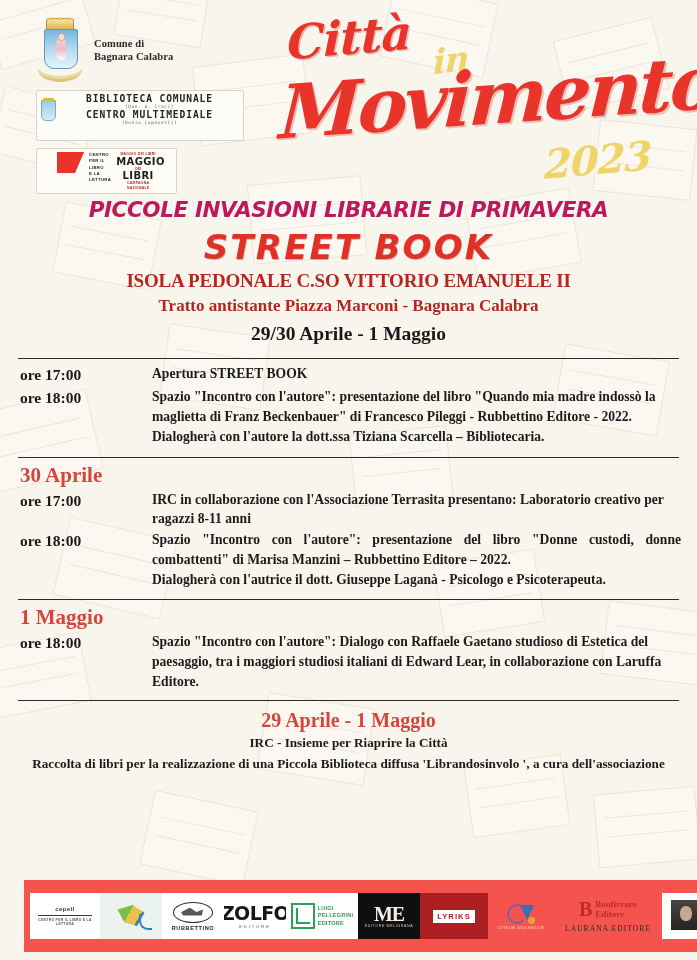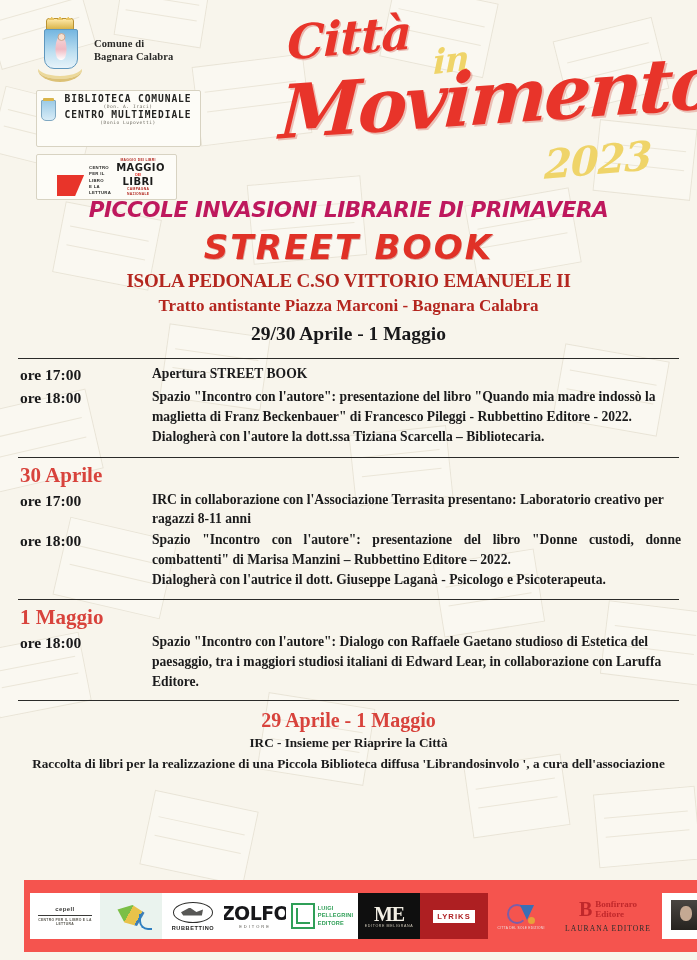--- a/index.html
+++ b/index.html
@@ -128,25 +128,25 @@
     font-family: "Liberation Serif", serif;
     font-weight: bold;
     font-size: 10.5px;
     line-height: 1.25;
     color: #2a2a28;
     letter-spacing: .1px;
   }
 
   .lib-box {
     margin-top: 6px;
-    width: 165px;
+    width: 208px;
     background: #fdfcf7;
     border: 1px solid #d8d3c2;
     border-radius: 2px;
-    padding: 3px 4px 20px 4px;
+    padding: 3px 4px 14px 4px;
     display: flex;
     align-items: center;
     gap: 4px;
     box-sizing: border-box;
   }
   .lib-mini-crest {
     width: 13px; height: 19px;
     flex: none;
     background: linear-gradient(#9ccbe6,#d8ecf7);
     border: 1px solid #7fa8c2;
@@ -180,21 +180,21 @@
   }
 
   .cepell-box {
     margin-top: 7px;
     width: 141px;
     background: #fdfcf7;
     border: 1px solid #d8d3c2;
     border-radius: 2px;
     padding: 3px 20px;
     display: flex;
-    align-items: flex-end;
+    align-items: flex-start;
     gap: 5px;
     box-sizing: border-box;
   }
   .cepell-mark {
     width: 27px; height: 21px;
     flex: none;
     background: #e8342a;
     position: relative;
   }
   .cepell-mark::after {

